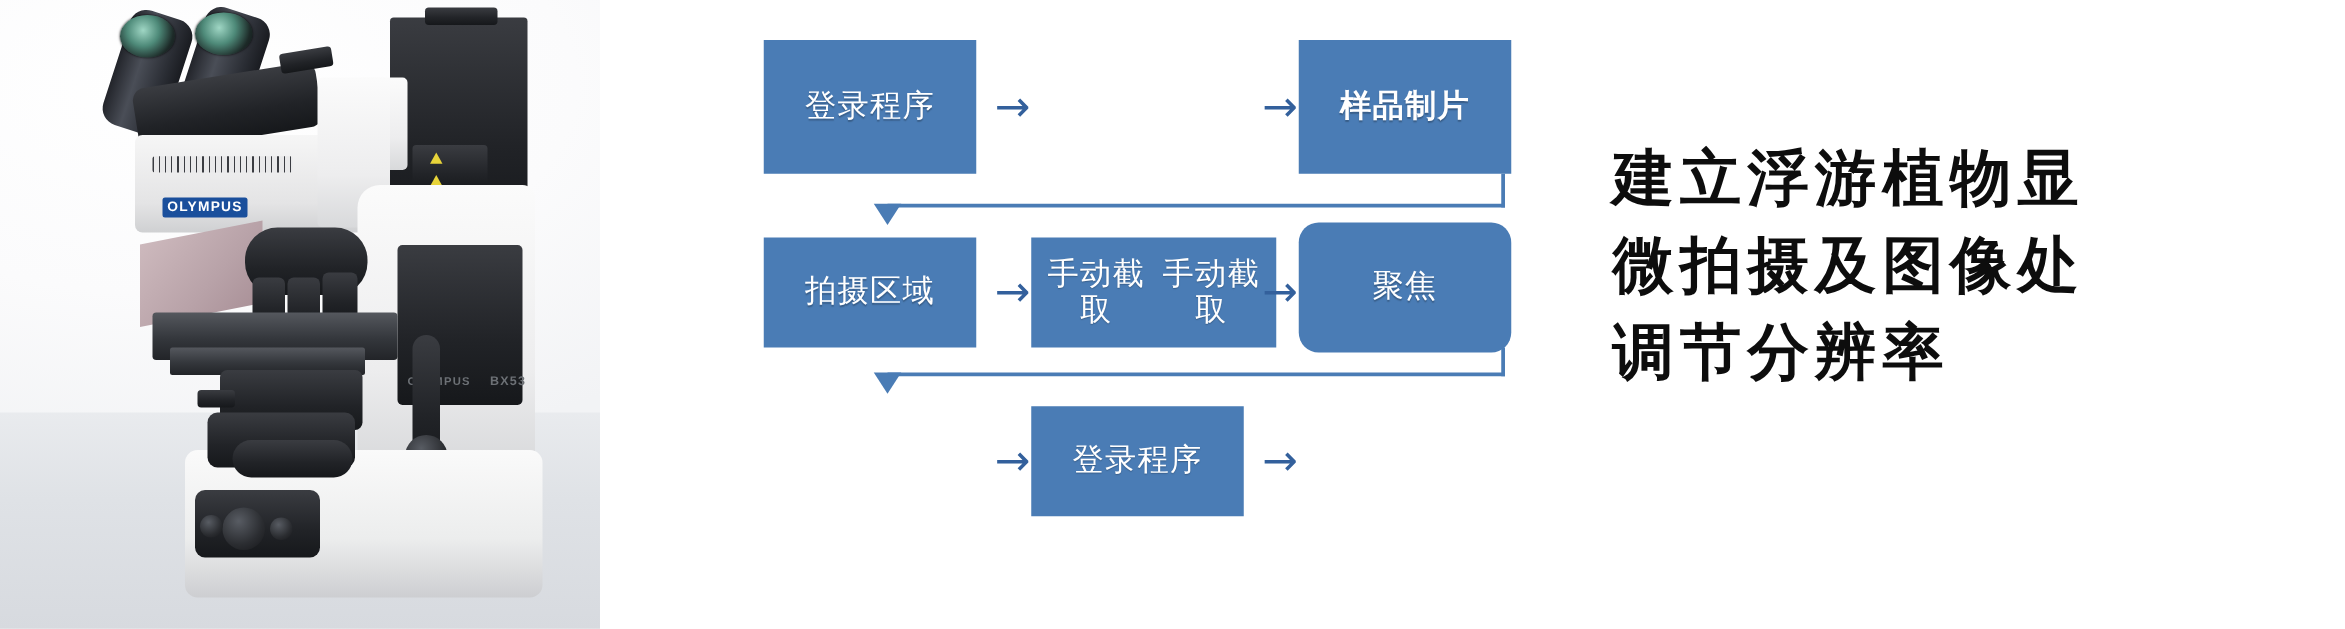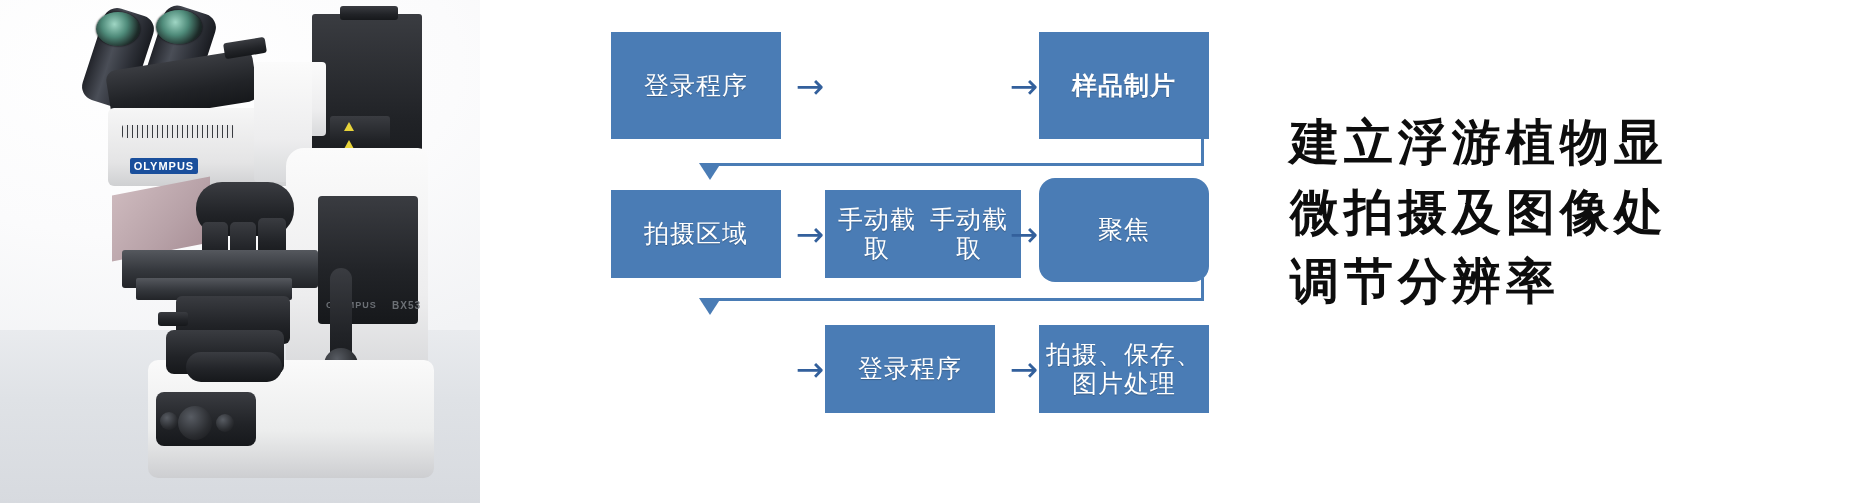--- a/index.html
+++ b/index.html
@@ -179,24 +179,20 @@
       <div class="hline" style="left:205px;top:298px;width:494px;"></div>
       <div class="vline" style="left:696px;top:278px;height:23px;"></div>
       <div class="head" style="left:194px;top:298px;"></div>
     </div>
 
     <div class="arrow" style="left:280px;top:325px;width:50px;height:88px;">→</div>
     <div class="fbox" style="left:320px;top:325px;width:170px;height:88px;">
       <span>登录程序</span>
     </div>
     <div class="arrow" style="left:494px;top:325px;width:50px;height:88px;">→</div>
-    <div class="fbox" style="left:534px;top:325px;width:170px;height:88px;flex-direction:column;">
-      <span>拍摄、保存、</span>
-      <span>图片处理</span>
-    </div>
   </div>
 
   <div class="title">
     <span class="tline">建立浮游植物显</span>
     <span class="tline">微拍摄及图像处</span>
     <span class="tline">调节分辨率</span>
   </div>
 
 </div>
 

